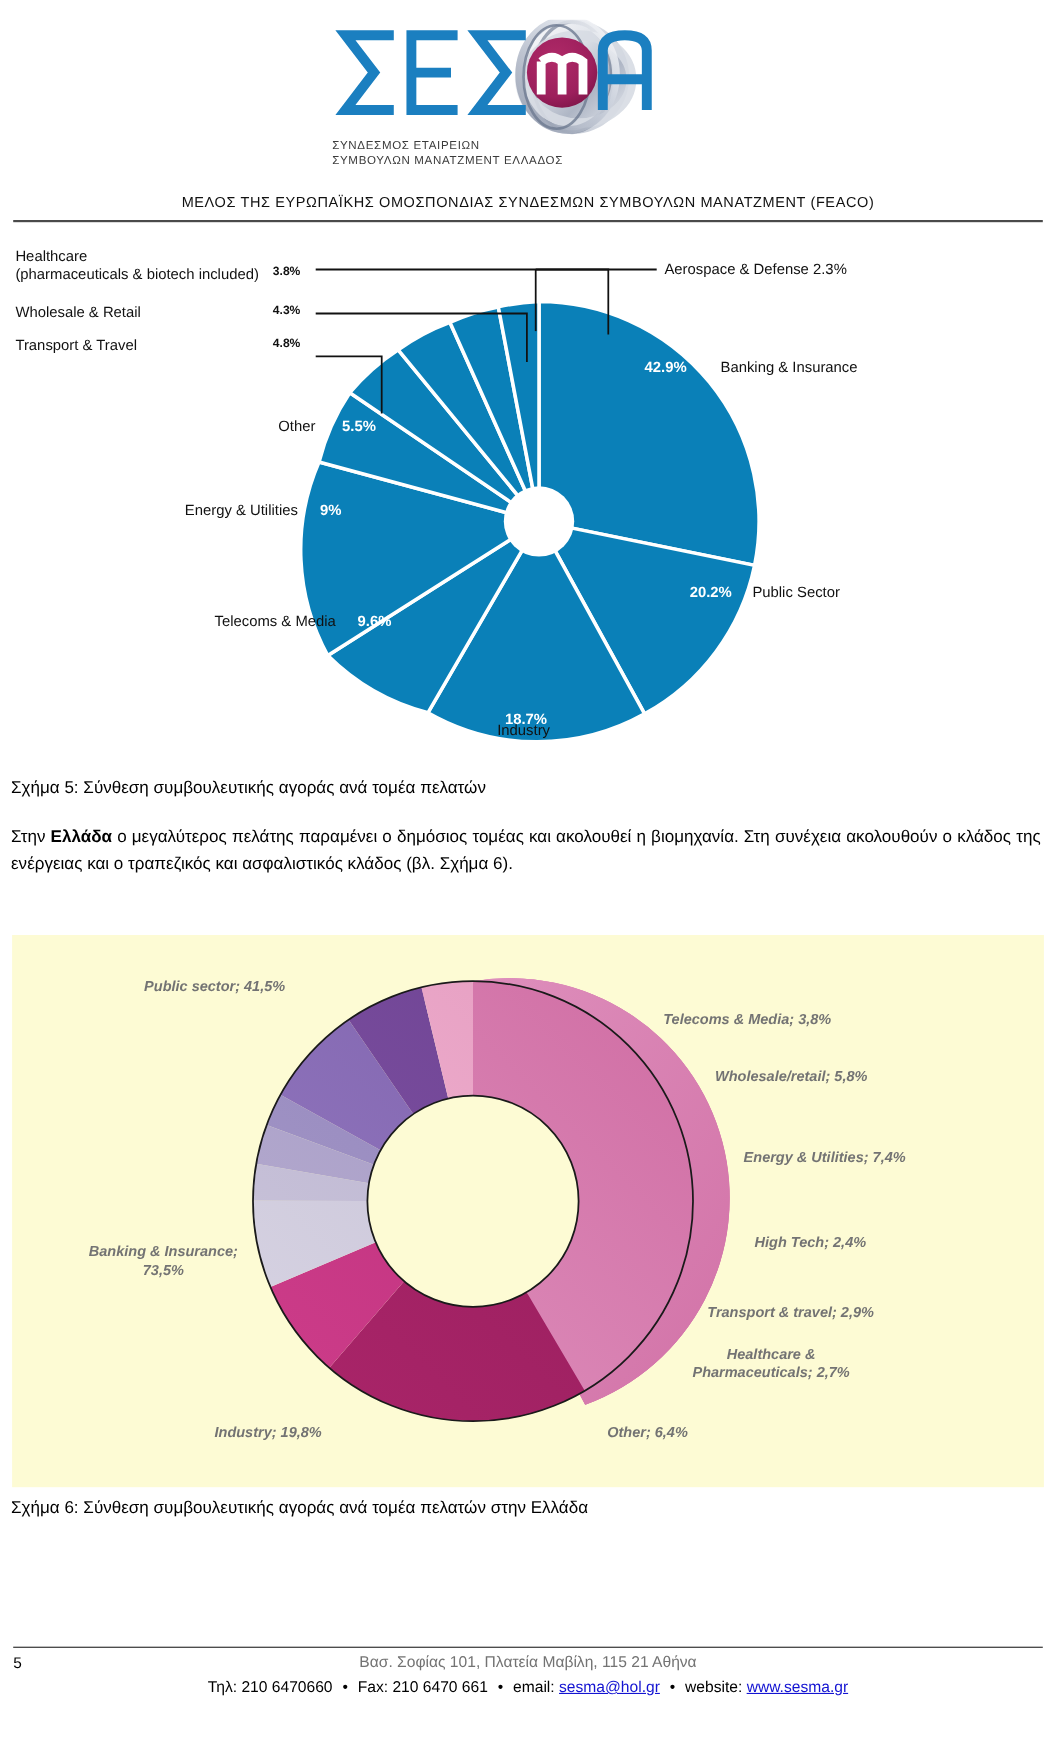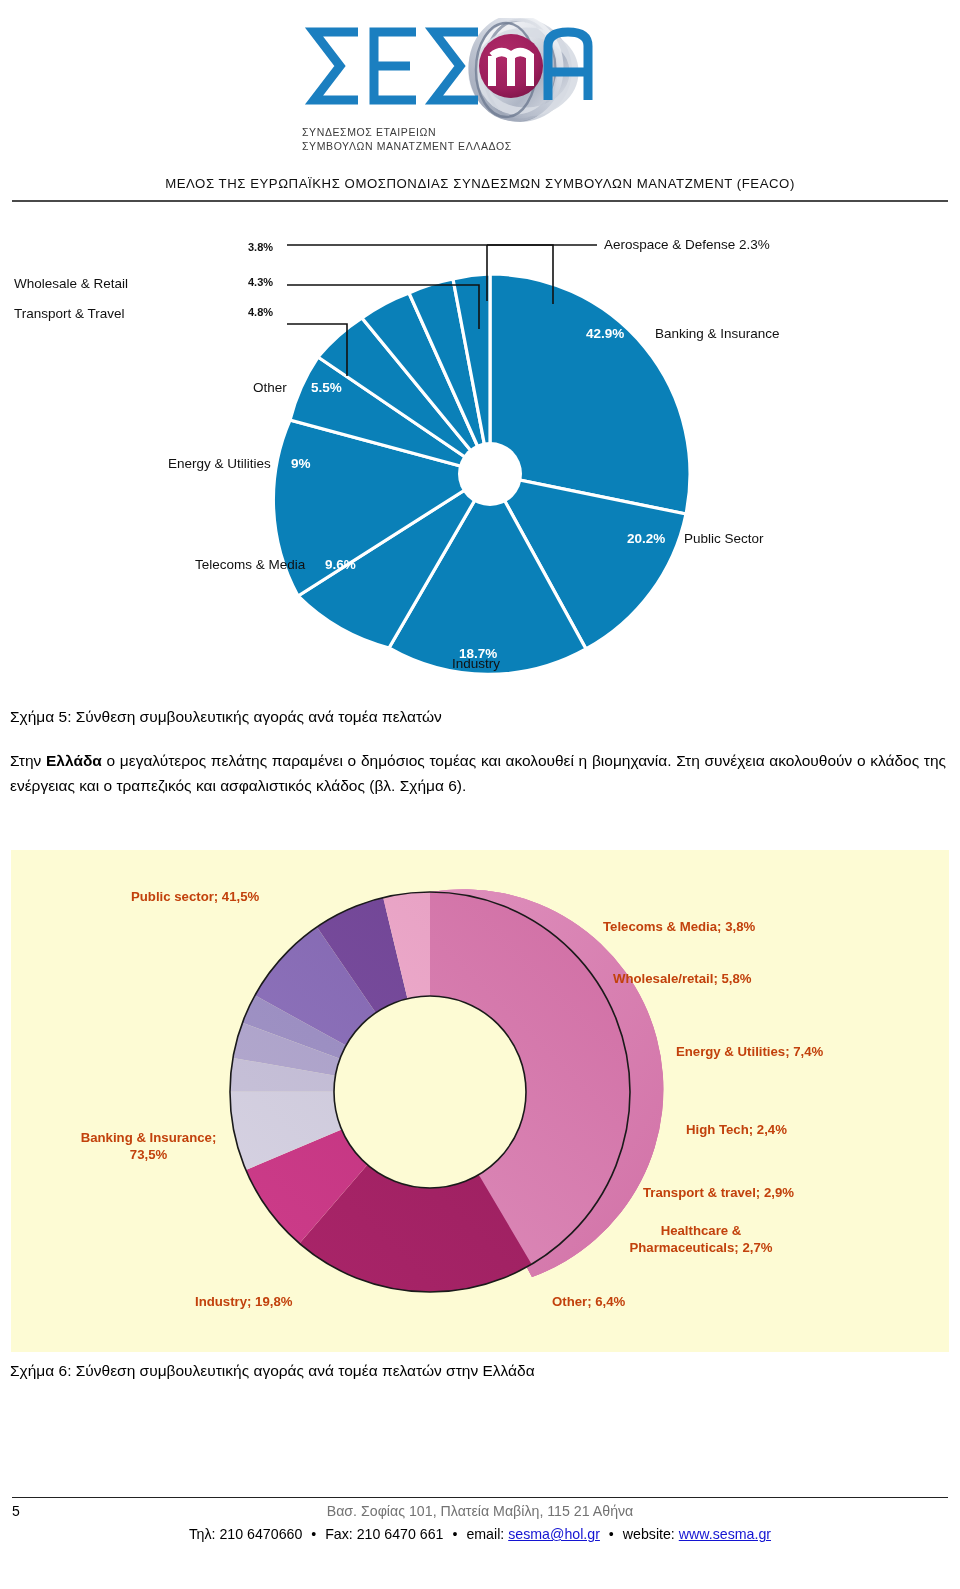--- a/index.html
+++ b/index.html
@@ -57,23 +57,24 @@
   }
   #para1 b{font-weight:bold;}
 
   
   #fig6{
     position:absolute;left:11px;top:850px;width:938px;height:502px;
     background:#FDFBD4;
   }
   #fig6 svg{position:absolute;left:0;top:0;}
   .dn-lbl{
-    position:absolute;font-size:13.2px;font-weight:bold;color:#c2410c;
+    position:absolute;font-size:13.2px;font-weight:bold;color:#737373;
     font-family:"Liberation Sans","DejaVu Sans",sans-serif;
     line-height:17px;
+    font-style:italic;
   }
   .dn-lbl.c{text-align:center;}
 
   #caption6{
     position:absolute;left:10px;top:1362px;width:940px;
     font-size:15.5px;color:#000;
   }
 
   
   #footer-rule{
@@ -189,20 +190,24 @@
 
     <g stroke="#111111" stroke-width="1.6" fill="none">
       <path d="M287,39 L553,39 L553,98"></path>
       <path d="M287,79 L479,79 L479,123"></path>
       <path d="M287,118 L347,118 L347,170"></path>
       <path d="M487,39 L487,95"></path>
       <path d="M487,39 L597,39"></path>
     </g>
   </svg>
 
+  <div class="pie-lbl pie-lbl-l2" style="left:14px;top:18px;">
+    <span>Healthcare</span><br>
+    <span>(pharmaceuticals &amp; biotech included)</span>
+  </div>
   <div class="pie-val-out" style="left:248px;top:35px;">3.8%</div>
 
   <div class="pie-lbl" style="left:14px;top:70px;">Wholesale &amp; Retail</div>
   <div class="pie-val-out" style="left:248px;top:70px;">4.3%</div>
 
   <div class="pie-lbl" style="left:14px;top:100px;">Transport &amp; Travel</div>
   <div class="pie-val-out" style="left:248px;top:100px;">4.8%</div>
 
   <div class="pie-lbl" style="left:253px;top:174px;">Other</div>
   <div class="pie-val-in" style="left:311px;top:174px;">5.5%</div>
@@ -325,21 +330,21 @@
     </g>
 
     <circle cx="419" cy="242" r="200" fill="none" stroke="#1a1a1a" stroke-width="1.6"></circle>
     <circle cx="419" cy="242" r="96" fill="#FDFBD4" stroke="#1a1a1a" stroke-width="1.6"></circle>
   </svg>
 
   <div class="dn-lbl" style="left:120px;top:38px;">Public sector; 41,5%</div>
 
   <div class="dn-lbl" style="left:592px;top:68px;">Telecoms &amp; Media; 3,8%</div>
 
-  <div class="dn-lbl" style="left:602px;top:120px;">Wholesale/retail; 5,8%</div>
+  <div class="dn-lbl" style="left:639px;top:120px;">Wholesale/retail; 5,8%</div>
 
   <div class="dn-lbl" style="left:665px;top:193px;">Energy &amp; Utilities; 7,4%</div>
 
   <div class="dn-lbl" style="left:675px;top:271px;">High Tech; 2,4%</div>
 
   <div class="dn-lbl" style="left:632px;top:334px;">Transport &amp; travel; 2,9%</div>
 
   <div class="dn-lbl c" style="left:600px;top:372px;width:180px;">
     <span>Healthcare &amp;</span><br>
     <span>Pharmaceuticals; 2,7%</span>

